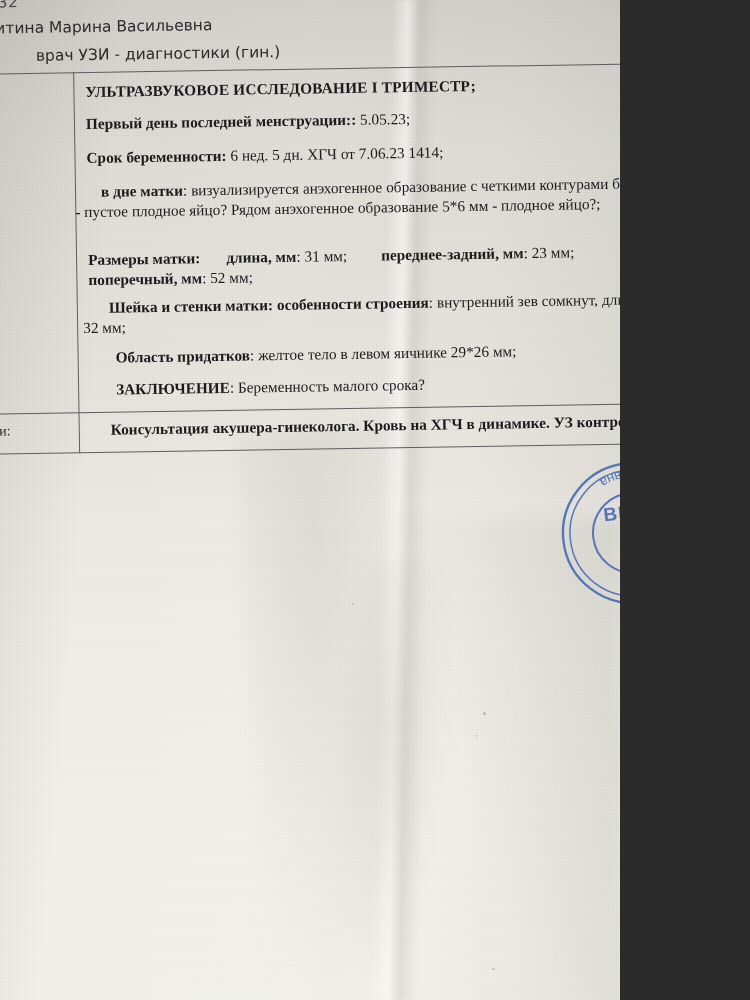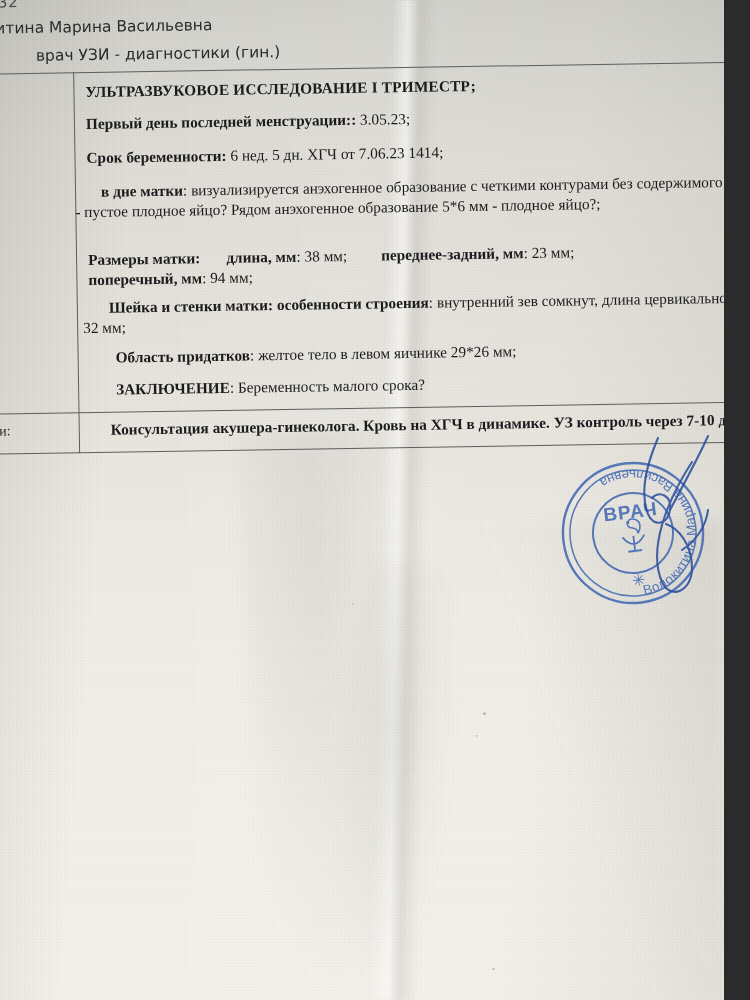--- a/index.html
+++ b/index.html
@@ -2,21 +2,21 @@
 <html lang="ru"><head>
 <meta charset="utf-8">
 <style>
   html, body {
     margin: 0;
     padding: 0;
     background: #2b2b2b;
   }
   #page {
     position: relative;
-    width: 724px;
+    width: 620px;
     height: 1000px;
     overflow: hidden;
     font-family: "Liberation Serif", "DejaVu Serif", serif;
     background: #cfcfc9;
   }
 
   
   .paper {
     position: absolute;
     inset: 0;
@@ -242,34 +242,34 @@
       <div class="vline"></div>
       <div class="row-sep"></div>
       <div class="border-bottom"></div>
 
       <div class="label-left lbl-recom">дации:</div>
 
       <div class="cell l-title">УЛЬТРАЗВУКОВОЕ ИССЛЕДОВАНИЕ I ТРИМЕСТР;</div>
 
       <div class="cell l-lmp">
         <b>Первый день последней менструации::</b>
-        <span>3.05.23;</span>
+        <span>5.05.23;</span>
       </div>
 
       <div class="cell l-term">
         <b>Срок беременности:</b>
         <span>6 нед. 5 дн. ХГЧ от 7.06.23 1414;</span>
       </div>
 
       <div class="cell l-fundus indent">
         <b>в дне матки</b><span>: визуализируется анэхогенное образование с четкими контурами без содержимого 22*12 мм - пустое плодное яйцо? Рядом анэхогенное образование 5*6 мм - плодное яйцо?;</span>
       </div>
 
       <div class="cell l-sizes">
-        <b>Размеры матки:</b><span class="sizes-gap"></span><b>длина, мм</b><span>: 38 мм;</span><span class="sizes-gap2"></span><b>переднее-задний, мм</b><span>: 23 мм;</span><br><b>поперечный, мм</b><span>: 94 мм;</span>
+        <b>Размеры матки:</b><span class="sizes-gap"></span><b>длина, мм</b><span>: 31 мм;</span><span class="sizes-gap2"></span><b>переднее-задний, мм</b><span>: 23 мм;</span><br><b>поперечный, мм</b><span>: 52 мм;</span>
       </div>
 
       <div class="cell l-cervix indent">
         <b>Шейка и стенки матки: особенности строения</b><span>: внутренний зев сомкнут, длина цервикального канала 32 мм;</span>
       </div>
 
       <div class="cell l-adnexa indent">
         <b>Область придатков</b><span>: желтое тело в левом яичнике 29*26 мм;</span>
       </div>
 

